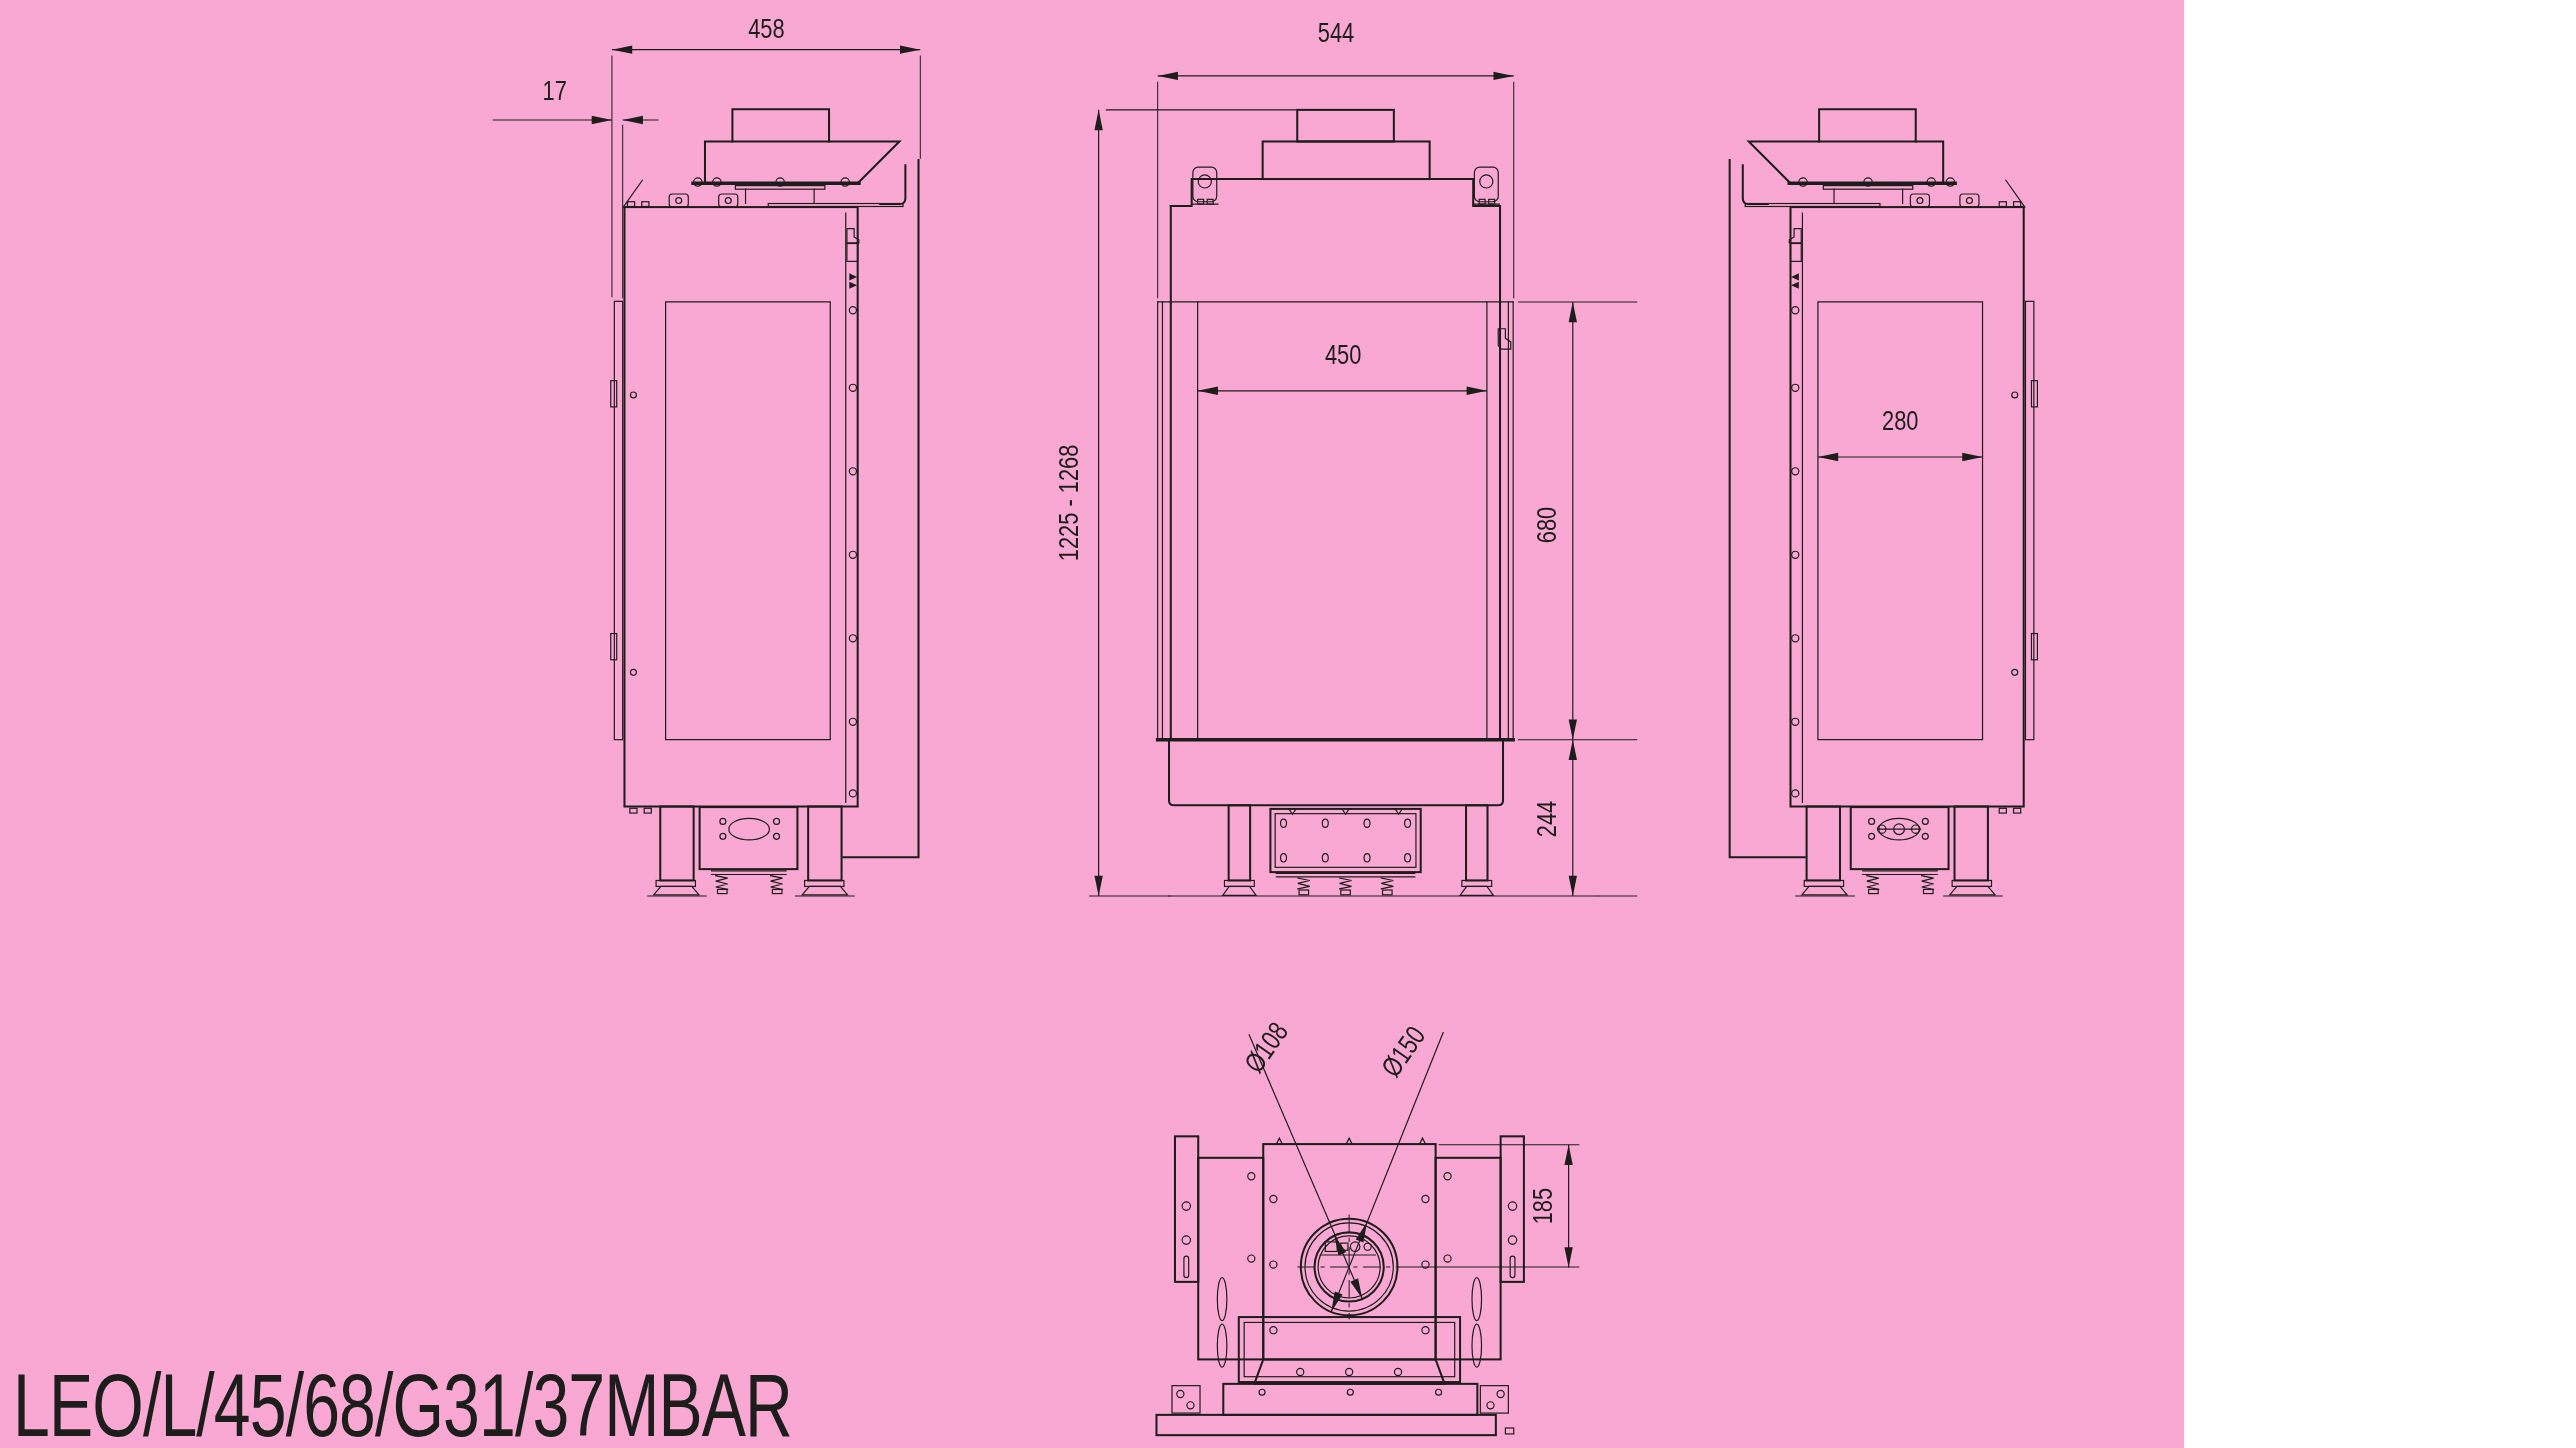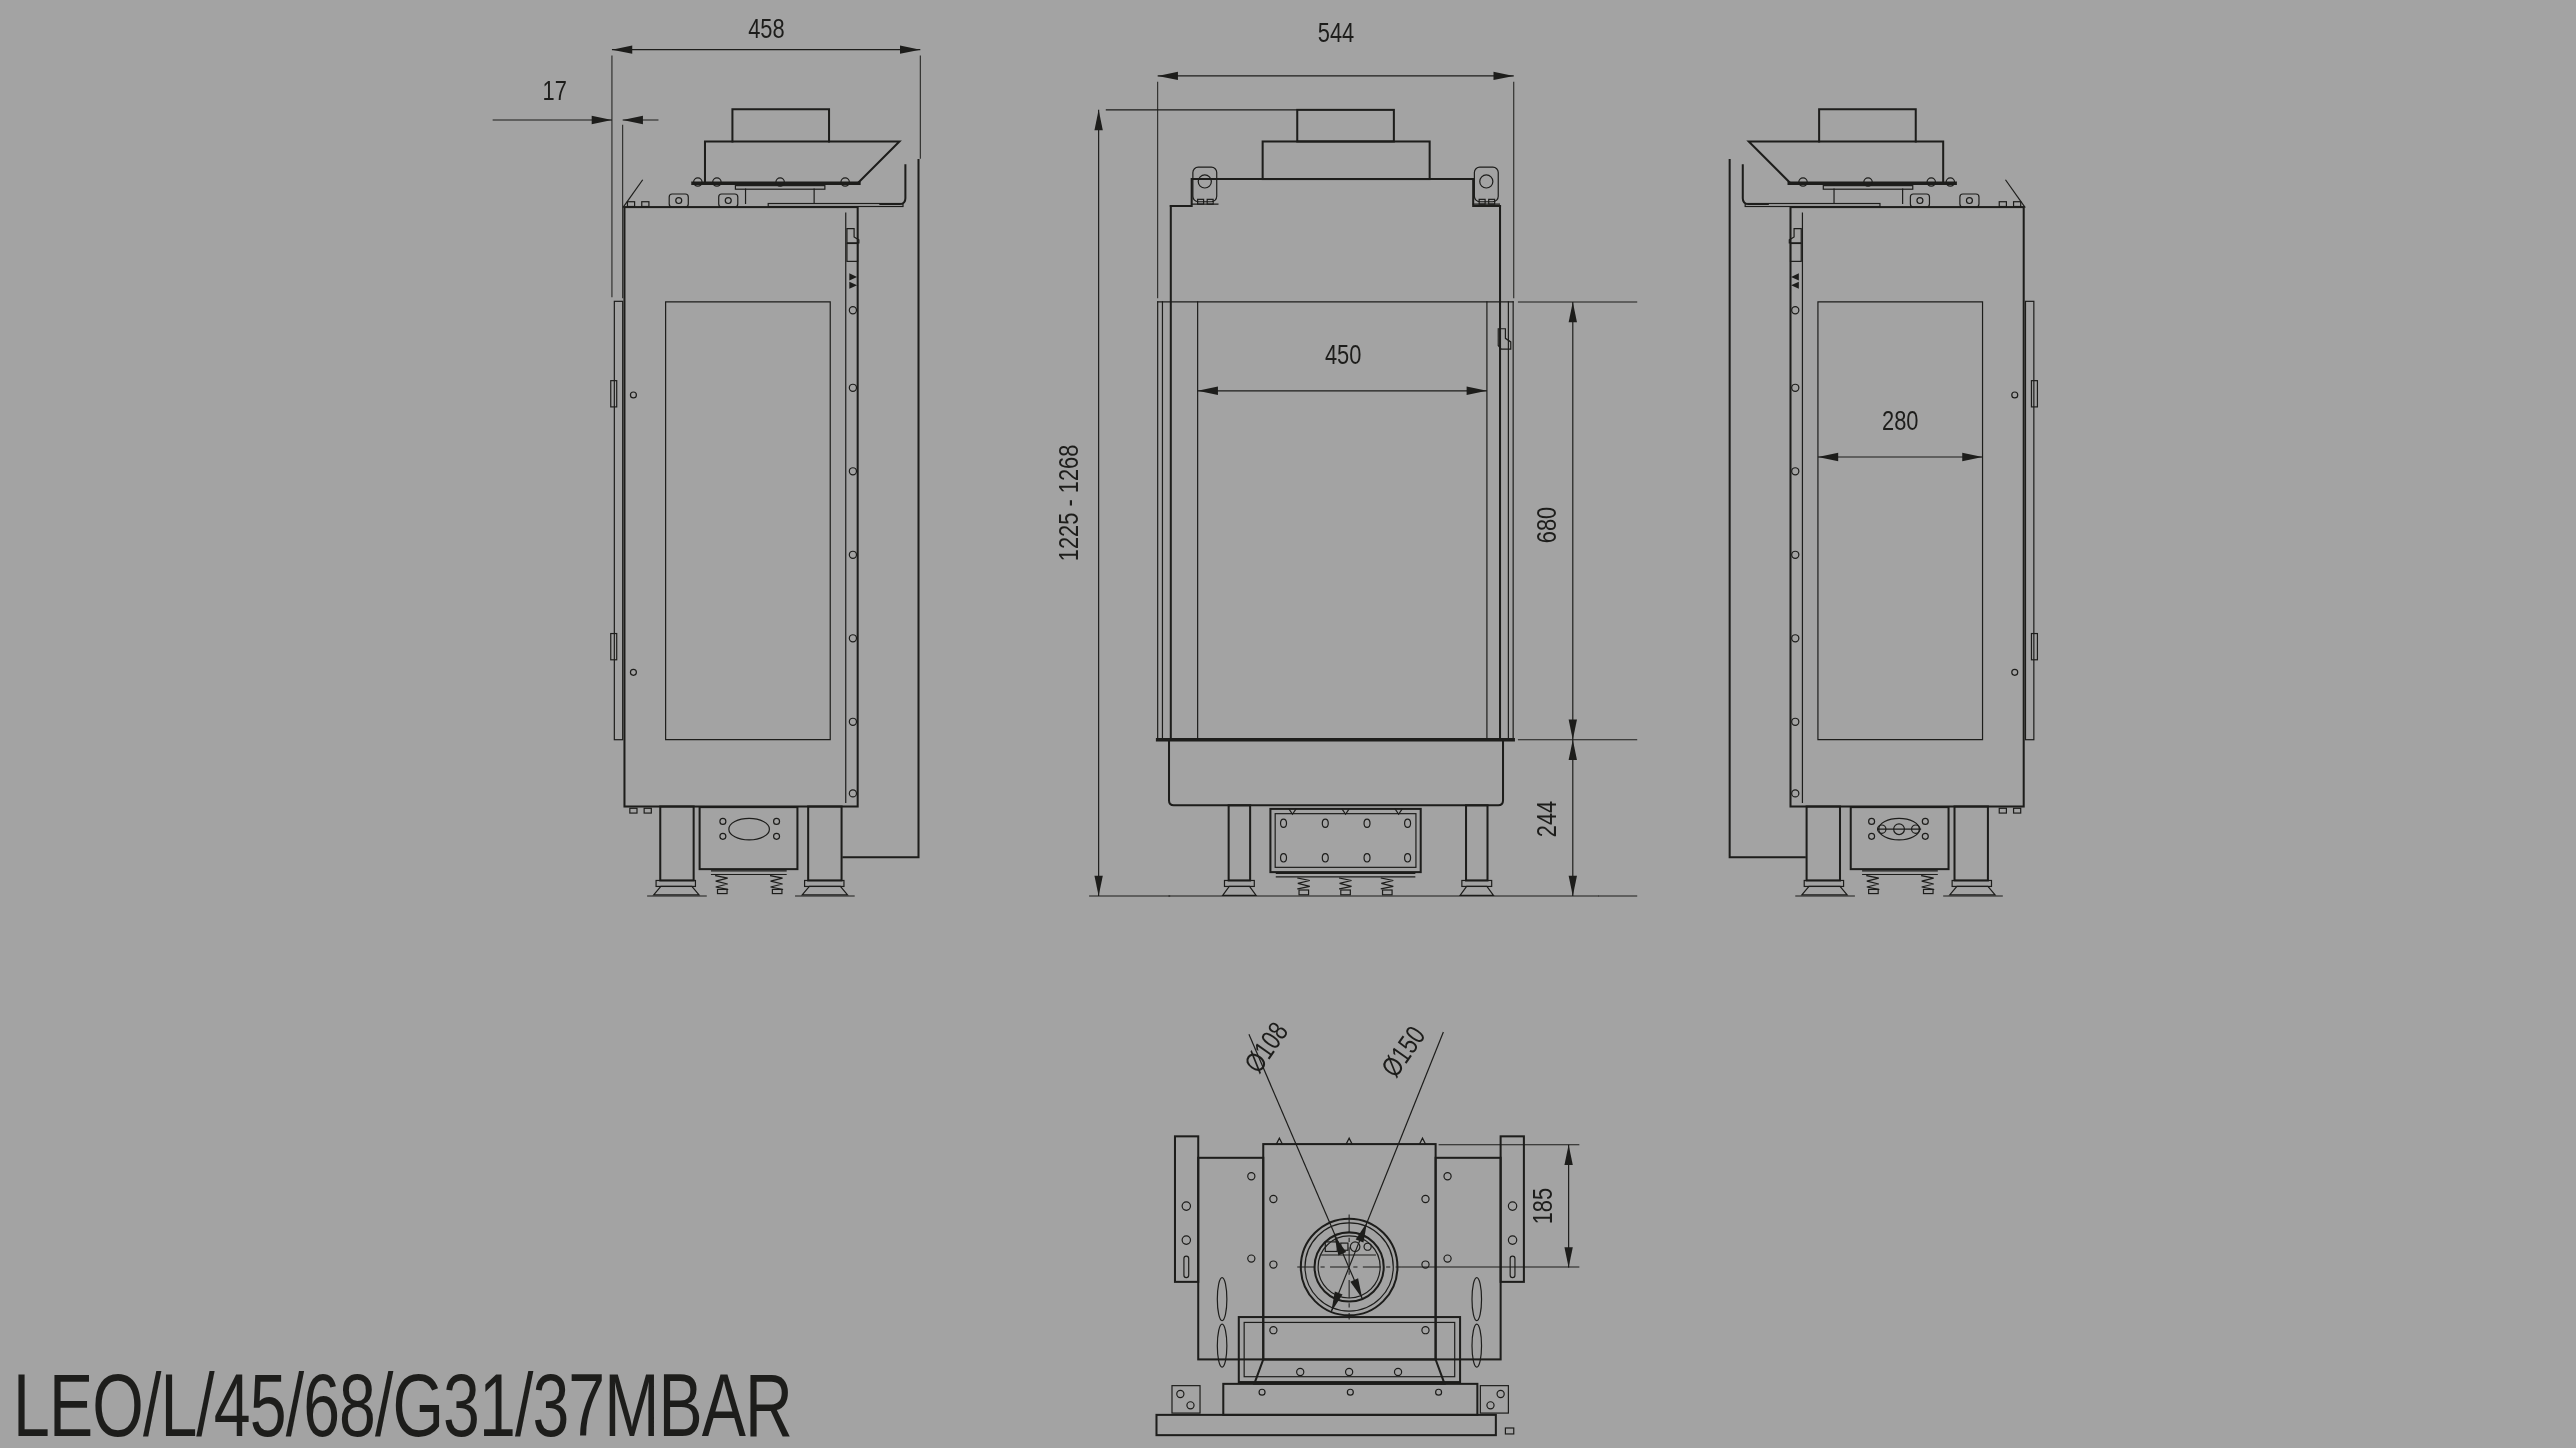--- a/index.html
+++ b/index.html
@@ -1,17 +1,17 @@
 <!DOCTYPE html>
 <html style="font-size:9.5px"><head>
 <meta charset="utf-8">
 <style>
   html,body{margin:0;padding:0;background:#fff;}
   body{width:2576px;height:1449px;overflow:hidden;font-family:"Liberation Sans",sans-serif;}
-  #sheet{position:relative;width:2576px;height:1449px;background:#a3a3a3;}
+  #sheet{position:relative;width:2184px;height:1449px;background:#f9a8d4;}
   svg{position:absolute;left:0;top:0;}
   .ln  {fill:none;stroke:#1d1d1b;stroke-width:3.4;stroke-linecap:square;stroke-linejoin:miter;}
   .ln2 {fill:none;stroke:#1d1d1b;stroke-width:2;stroke-linecap:square;}
   .lnT {fill:none;stroke:#1d1d1b;stroke-width:6;stroke-linecap:square;}
   .ext {fill:none;stroke:#1d1d1b;stroke-width:1.7;stroke-linecap:butt;}
   .dim {fill:none;stroke:#1d1d1b;stroke-width:2;stroke-linecap:butt;}
   .cl  {fill:none;stroke:#1d1d1b;stroke-width:1.7;stroke-dasharray:30 9 7 9;}
   .ar  {fill:#1d1d1b;stroke:none;}
   .sol {fill:#1d1d1b;stroke:none;}
   text.dimtxt{font-family:"Liberation Sans",sans-serif;font-size:47px;fill:#1d1d1b;text-anchor:middle;}

